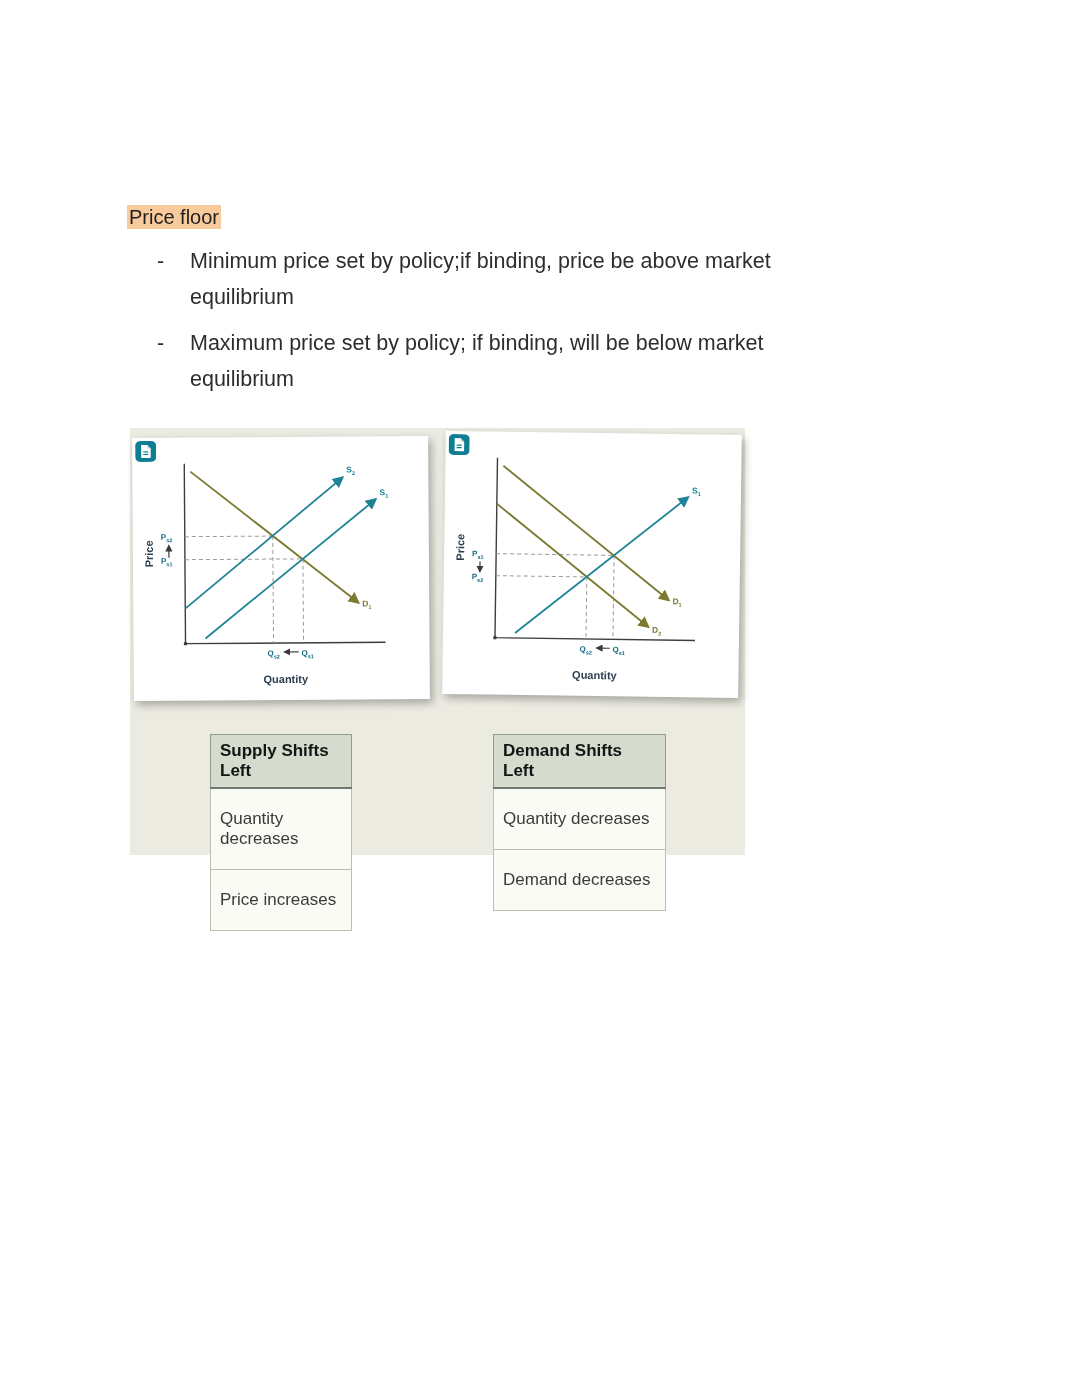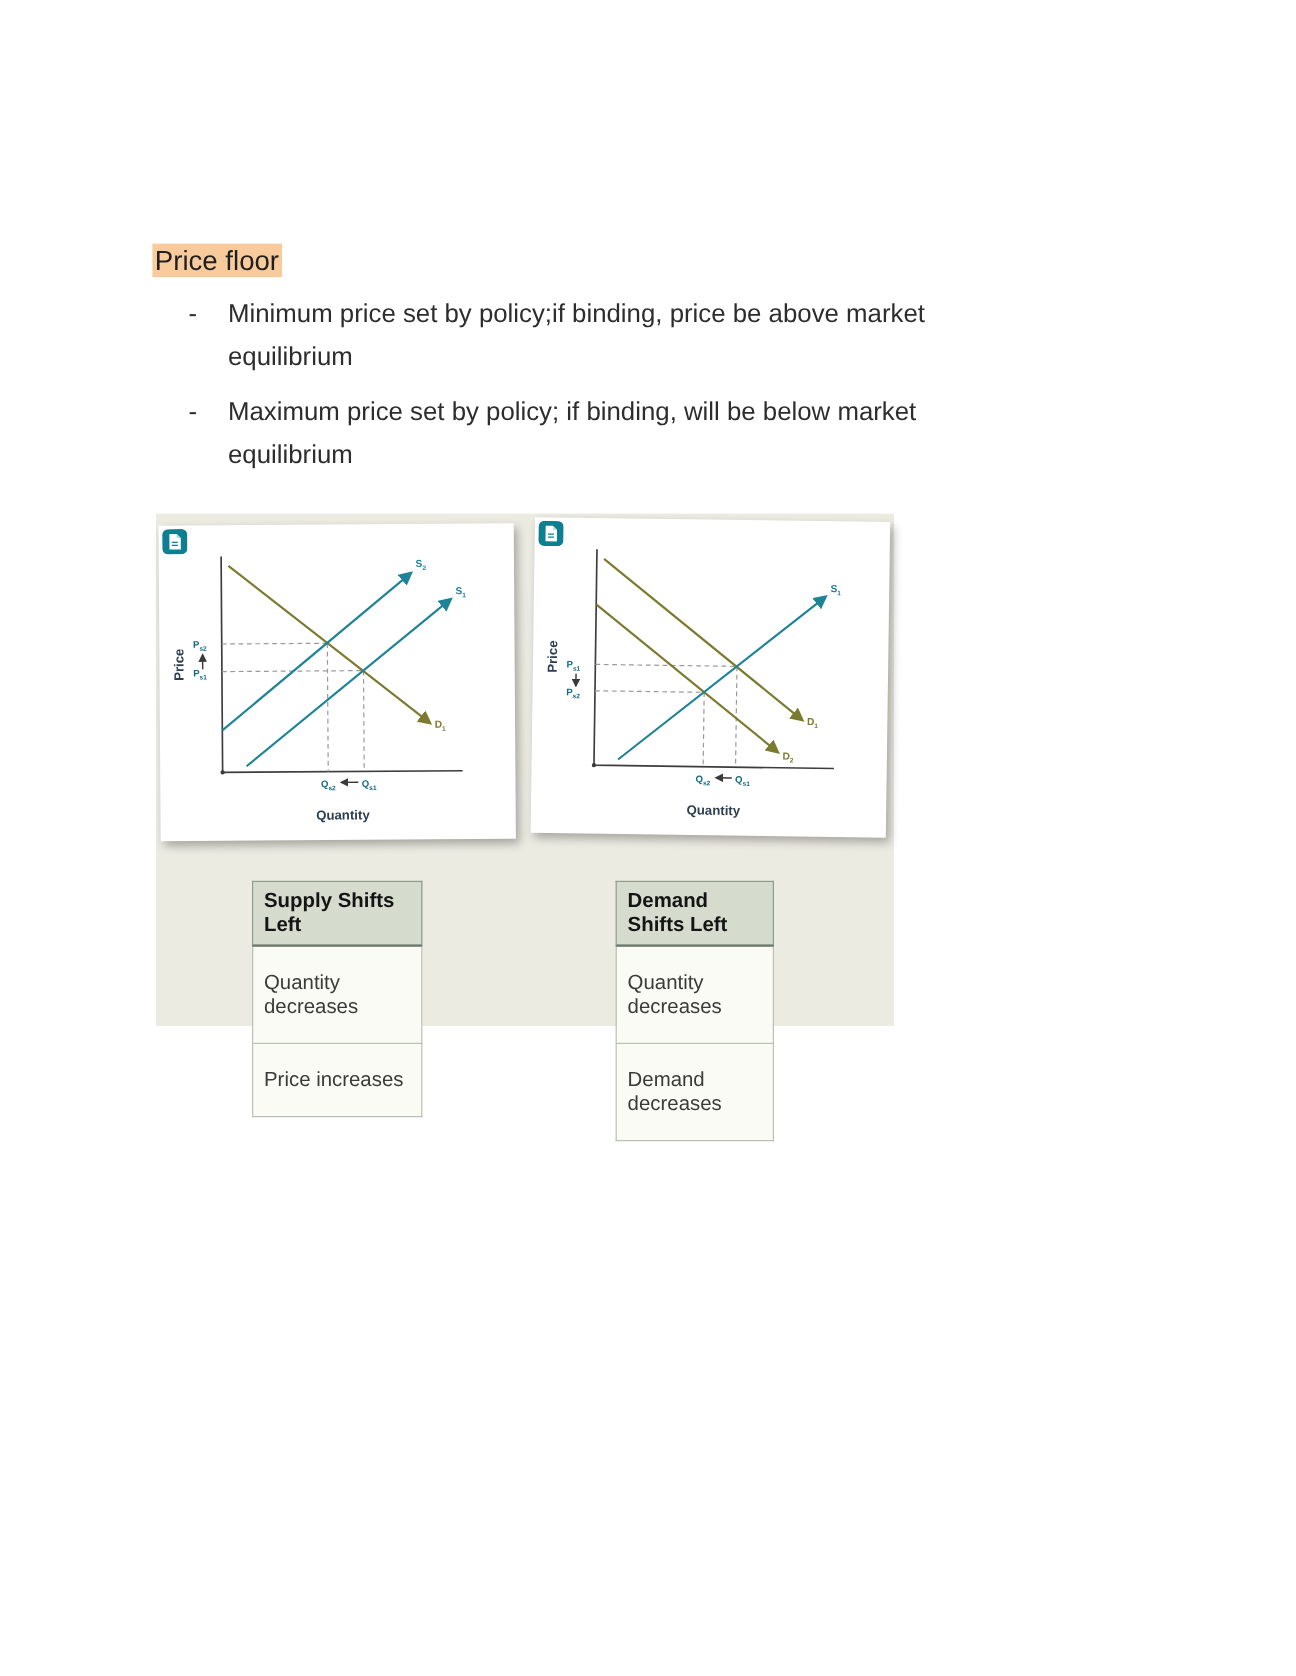--- a/index.html
+++ b/index.html
@@ -1,20 +1,20 @@
 <!DOCTYPE html>
 <html><head>
 <meta charset="utf-8">
 <style>
   html,body{margin:0;padding:0;}
   body{
     width:1080px;height:1397px;background:#ffffff;position:relative;overflow:hidden;
     font-family:"Liberation Sans",sans-serif;
   }
-  .heading{margin-left:127px;font-size:23px;line-height:31px;color:#1f1f1f;}
+  .heading{margin-left:127px;font-size:20px;line-height:31px;color:#1f1f1f;}
   .heading .hl{background:#f9cb9c;padding:1px 2px;}
   .h1{padding-top:202px;}
   .h2{margin-top:37px;}
   .bullet{display:flex;margin-left:157px;margin-top:10px;width:672px;
           font-size:21.5px;line-height:36px;color:#2d2d2d;}
   .bullet .dash{width:33px;flex:0 0 33px;}
 
   .figure{position:relative;margin:31px 0 0 130px;width:615px;height:427px;background:#ecebe2;}
   .card{position:absolute;background:#ffffff;box-shadow:3px 4px 8px rgba(0,0,0,0.3);}
   .card-a{left:3px;top:9px;width:296px;height:263px;transform:rotate(-0.4deg);}
@@ -29,21 +29,21 @@
   .thin{stroke:#3a3a3a;stroke-width:1.2;}
   text{font-family:"Liberation Sans",sans-serif;}
   .tS{fill:#1f8397;font-weight:bold;font-size:8.5px;}
   .tD{fill:#7c7a2f;font-weight:bold;font-size:8.5px;}
   .tP{fill:#116a80;font-weight:bold;font-size:8px;}
   .sub{font-size:5.5px;}
   .axl{fill:#2c3e50;font-weight:bold;font-size:11px;}
 
   .shift-table{position:absolute;border-collapse:collapse;font-size:17px;}
   .t-left{left:80px;top:306px;width:142px;}
-  .t-right{left:383px;top:306px;width:132px;border-radius:26px;}
+  .t-right{left:363px;top:306px;width:173px;border-radius:26px;}
   .shift-table th{background:#d5dbcd;border:1px solid #8f9b8c;border-bottom:2px solid #6d7a6c;
     font-weight:bold;padding:6px 9px;text-align:left;color:#141414;}
   .shift-table td{background:#fbfbf5;border:1px solid #b9c1b2;padding:20px 9px;color:#3a3a3a;}
 </style>
 </head>
 <body>
 
 <div>
 
   <div class="heading h1">

